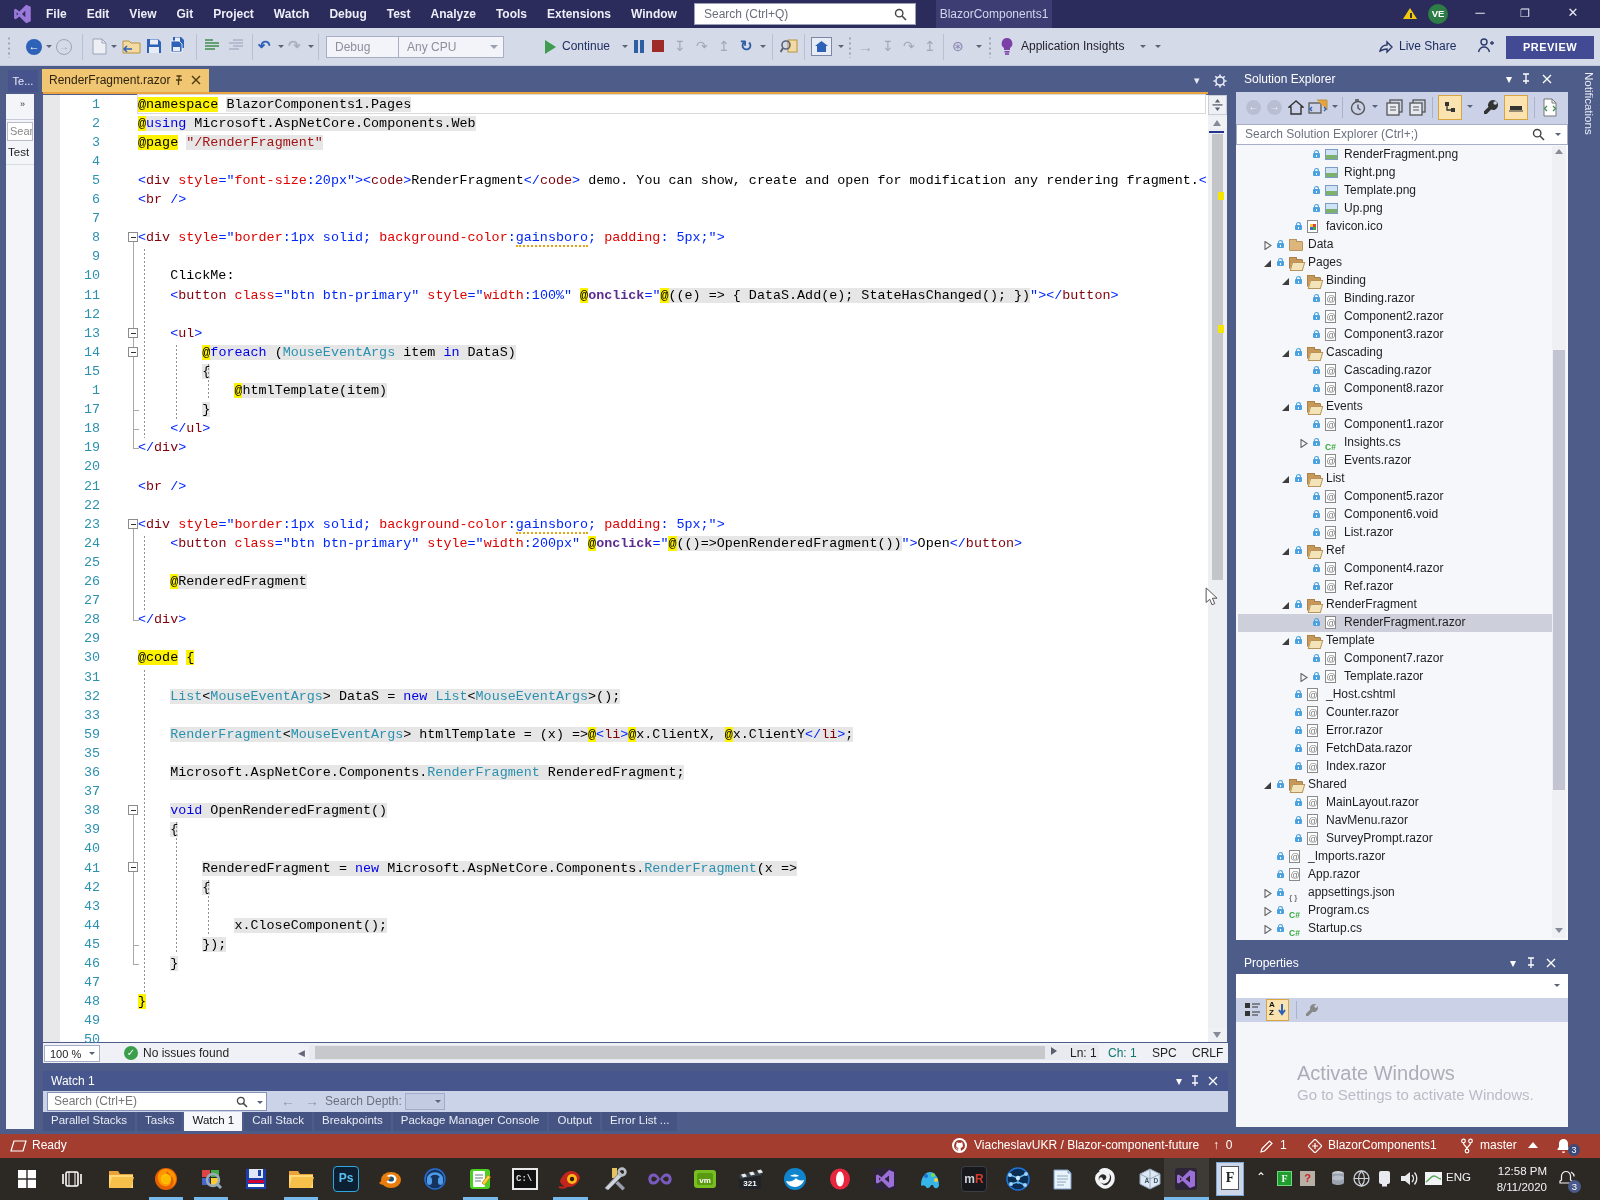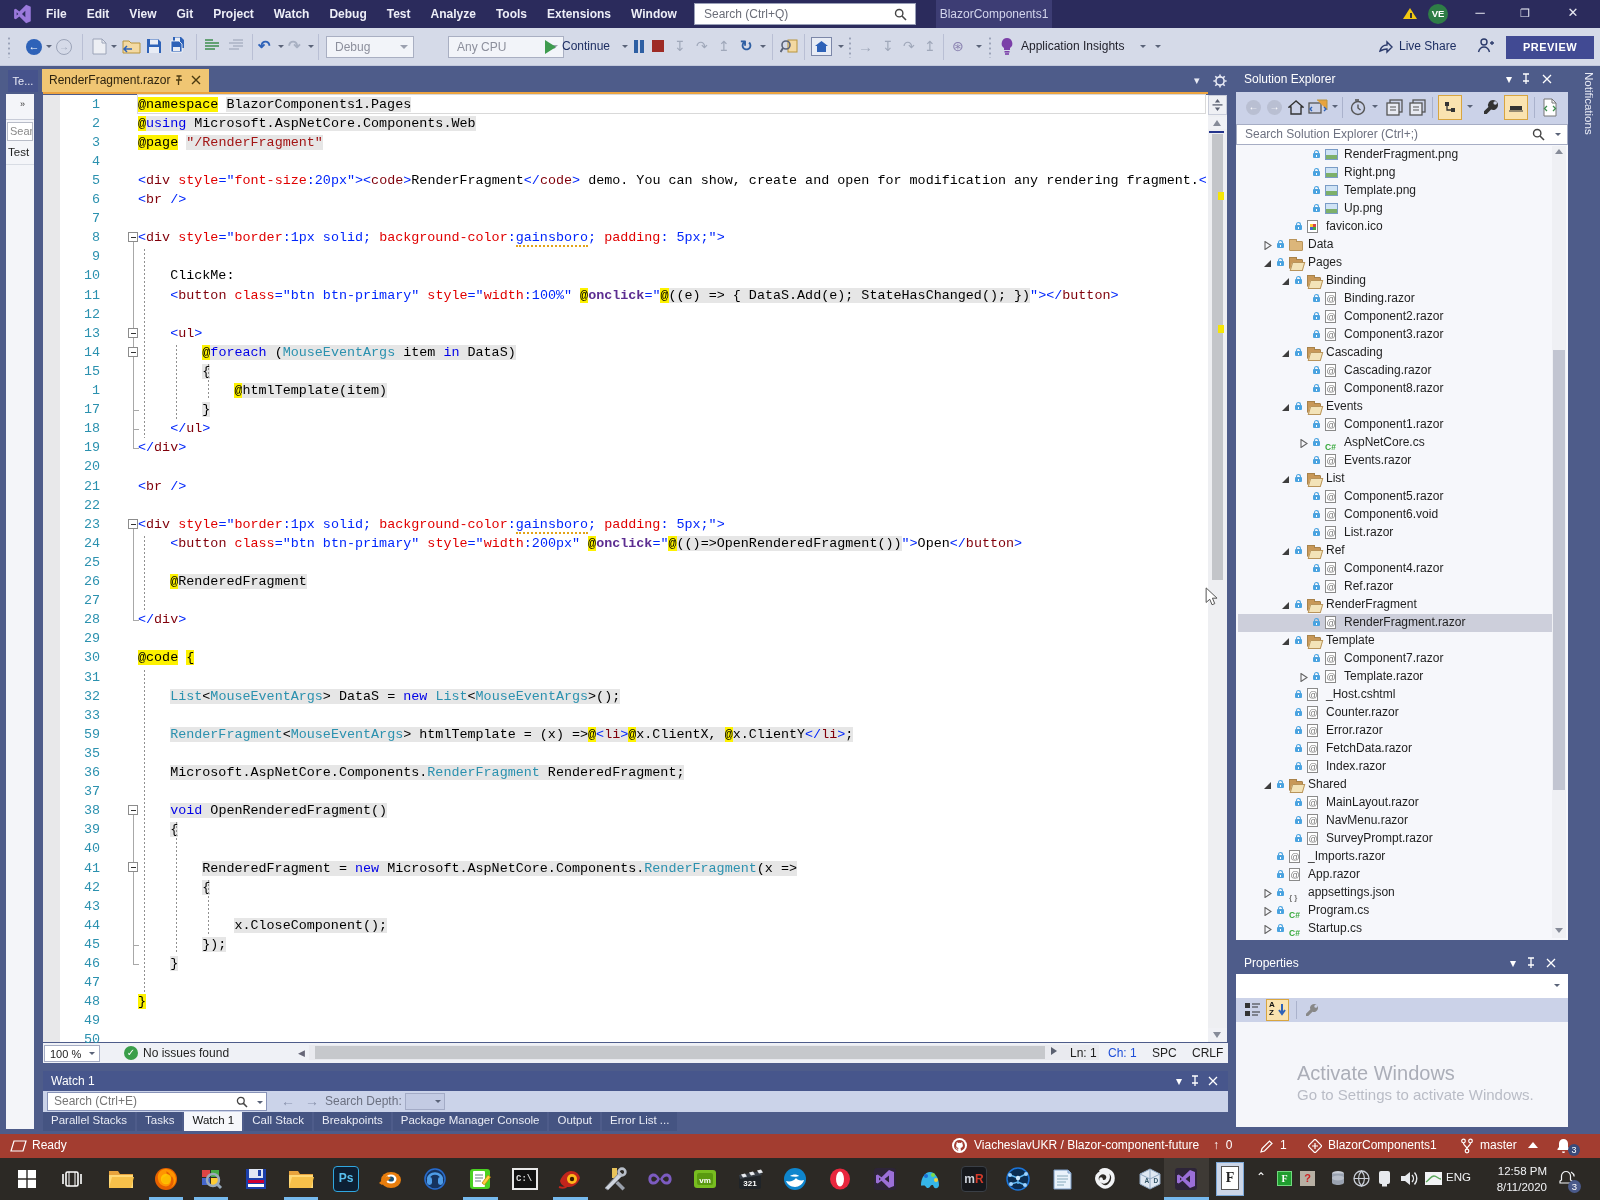--- a/index.html
+++ b/index.html
@@ -201,21 +201,21 @@
   <div class="gicon" style="left:228px;top:11px"><svg width="16" height="14" viewBox="0 0 16 14">
         <path d="M5 1h10M1 4h14M5 7h10M1 10h10" stroke="#AAB2C4" stroke-width="1.6"></path>
       </svg></div>
   <div class="tsep" style="left:252px"></div>
   <div class="gicon" style="left:258px;top:9px;color:#2E62B8;font-size:15px;font-weight:bold">↶</div>
   <span class="car" style="position:absolute;left:278px;top:17px"></span>
   <div class="gicon" style="left:288px;top:9px;color:#A8B0C2;font-size:15px;font-weight:bold">↷</div>
   <span class="car" style="position:absolute;left:308px;top:17px"></span>
   <div class="tsep" style="left:318px"></div>
   <div class="tcombo" style="left:326px;width:88px">Debug<span class="car"></span></div>
-  <div class="tcombo" style="left:448px;width:116px">Any CPU<span class="car"></span></div>
+  <div class="tcombo" style="left:398px;width:106px">Any CPU<span class="car"></span></div>
   <div style="position:absolute;left:545px;top:12px;width:0;height:0;border:7px solid transparent;border-left:11px solid #3E9B4F;border-right:none"></div>
   <div style="position:absolute;left:562px;top:11px;color:#1E2F63;font-size:12px">Continue</div>
   <span class="car" style="position:absolute;left:622px;top:17px"></span>
   <div style="position:absolute;left:634px;top:12px;width:4px;height:13px;background:#2E5FA3;box-shadow:6px 0 #2E5FA3"></div>
   <div style="position:absolute;left:652px;top:12px;width:12px;height:12px;background:#9E2B25"></div>
   <div class="gicon" style="left:674px;top:10px;color:#A0A8BA">↧</div>
   <div class="gicon" style="left:696px;top:10px;color:#A0A8BA">↷</div>
   <div class="gicon" style="left:718px;top:10px;color:#A0A8BA">↥</div>
   <div class="gicon" style="left:740px;top:9px;color:#2E5FA3;font-size:15px;font-weight:bold">↻</div>
   <span class="car" style="position:absolute;left:760px;top:17px"></span>
@@ -436,21 +436,21 @@
   </svg>
 
 <div id="ebot">
   <div style="position:absolute;left:1px;top:2px;width:56px;height:17px;background:#fff;border:1px solid #A6ADC4;font-size:11px;color:#222;line-height:16px;padding-left:5px">100 %<span class="car" style="position:absolute;right:4px;top:6px"></span></div>
   <div class="circ" style="position:absolute;left:81px;top:3px;width:14px;height:14px;background:#3A9E4A;color:#fff;font-size:10px;text-align:center;line-height:14px">✓</div>
   <div style="position:absolute;left:100px;top:3px;font-size:12px;color:#1E1E1E">No issues found</div>
   <div style="position:absolute;left:255px;top:5px;color:#667;font-size:9px">◀</div>
   <div style="position:absolute;left:266px;top:2px;width:790px;height:15px;background:#E9EAEF"></div>
   <div style="position:absolute;left:1008px;top:4px;width:0;height:0;border:4.5px solid transparent;border-left:6px solid #5A6070;border-right:none"></div>
   <div style="position:absolute;left:1027px;top:3px;font-size:12px;color:#1E1E1E">Ln: 1</div>
-  <div style="position:absolute;left:1065px;top:3px;font-size:12px;color:#1d4ed8">Ch: 1</div>
+  <div style="position:absolute;left:1065px;top:3px;font-size:12px;color:#0f766e">Ch: 1</div>
   <div style="position:absolute;left:1109px;top:3px;font-size:12px;color:#1E1E1E">SPC</div>
   <div style="position:absolute;left:1149px;top:3px;font-size:12px;color:#1E1E1E">CRLF</div>
 </div>
 <div id="hthumb"></div>
 
 <div id="wheader">Watch 1
   <span style="position:absolute;right:46px;top:0;color:#fff">▾</span>
   <svg style="position:absolute;right:28px;top:4px" width="10" height="12" viewBox="0 0 10 12">
       <path d="M2 1h6M5 1v7M2 8h6M5 8v3" stroke="#fff" stroke-width="1.3"></path>
     </svg>
@@ -706,21 +706,21 @@
     <div class="tlabel" style="left:1344px;top:417px">Component1.razor</div>
 <div class="tarr" style="left:1300px;top:439px">
       <svg width="8" height="9">
         <path d="M1 .5v8l6-4z" fill="none" stroke="#646464" stroke-width="1.1"></path>
       </svg>
     </div>
     <div class="tlock" style="left:1313px;top:439px">
       <span class="lk"></span>
     </div>
     <div class="ticon" style="left:1325px;top:436px"><span class="i-cs">C#</span></div>
-    <div class="tlabel" style="left:1344px;top:435px">AspNetCore.cs</div>
+    <div class="tlabel" style="left:1344px;top:435px">Insights.cs</div>
 <div class="tlock" style="left:1313px;top:457px">
       <span class="lk"></span>
     </div>
     <div class="ticon" style="left:1325px;top:454px">
       <span class="i-doc">
         <span class="i-at">@</span>
       </span>
     </div>
     <div class="tlabel" style="left:1344px;top:453px">Events.razor</div>
 <div class="tarr" style="left:1281px;top:475px">

